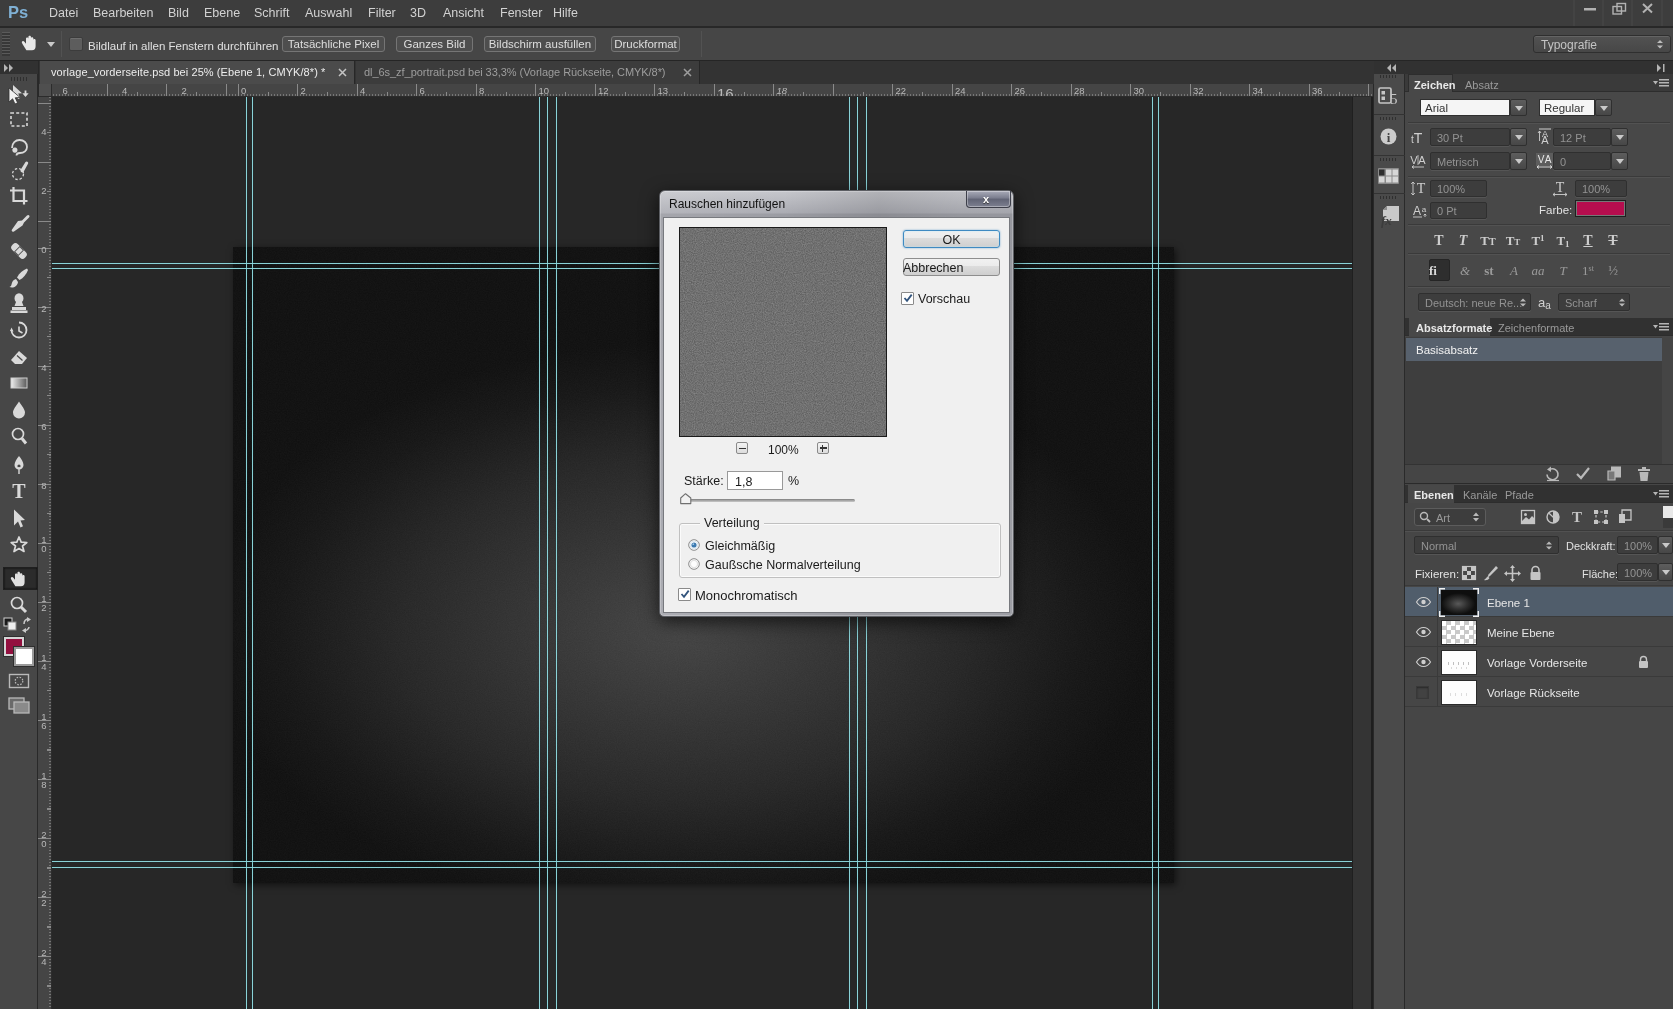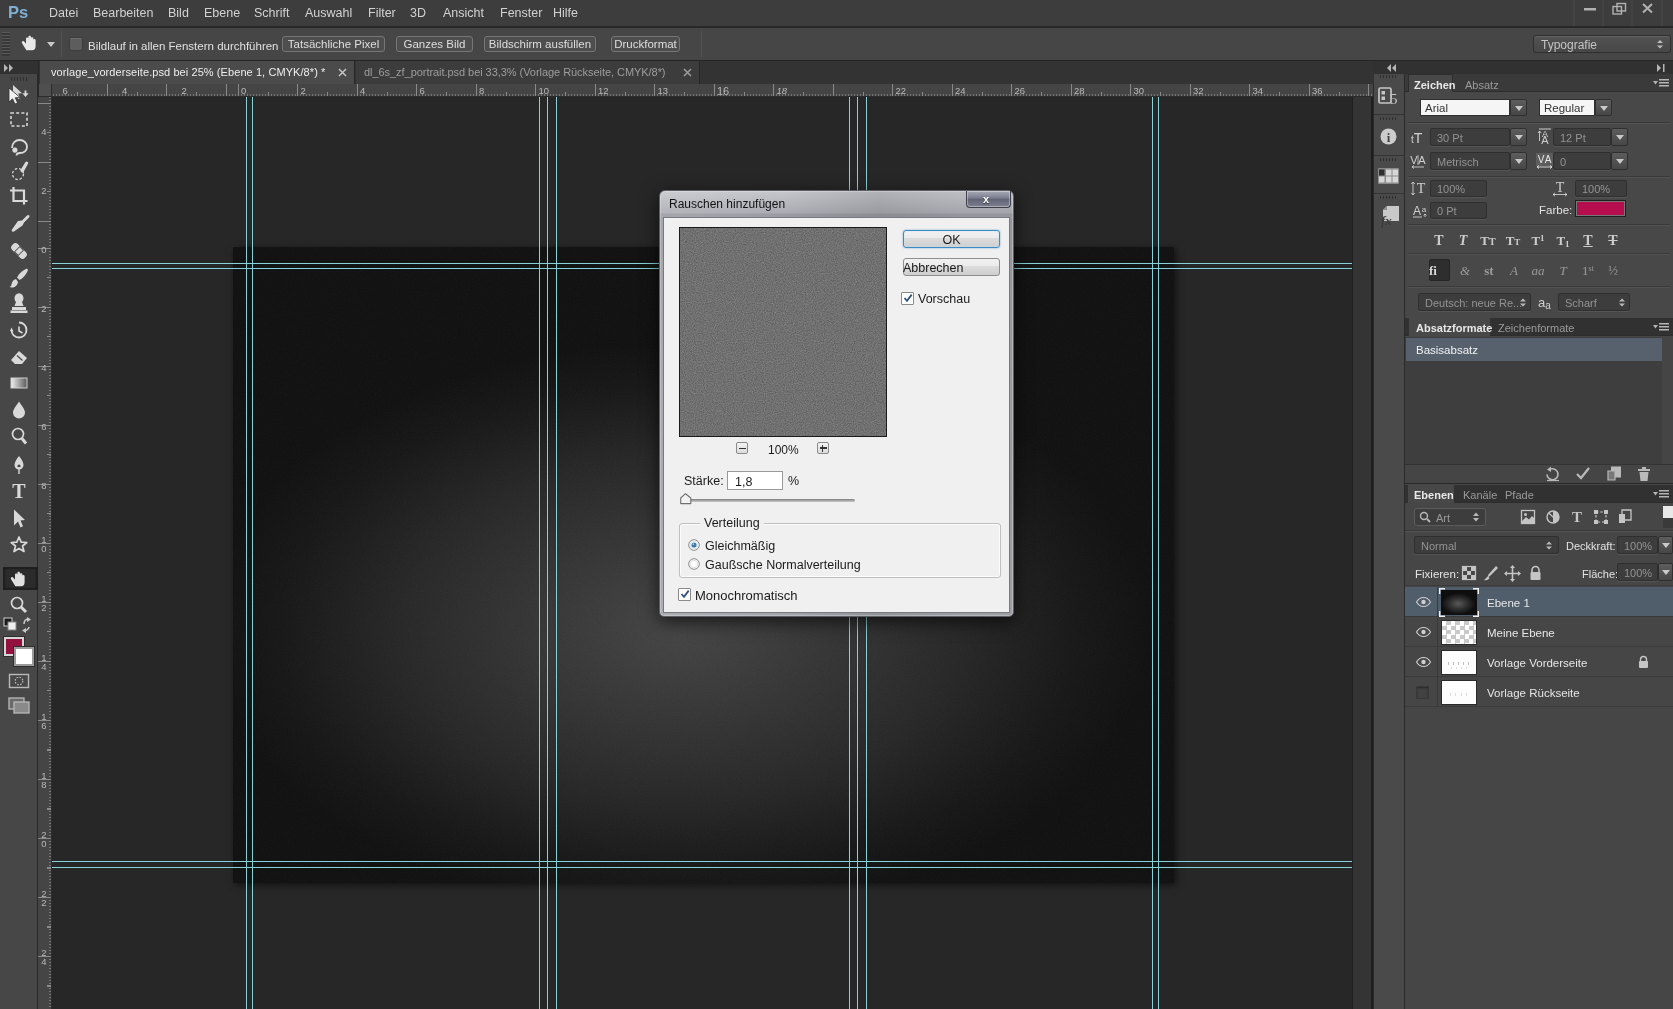--- a/index.html
+++ b/index.html
@@ -180,21 +180,21 @@
     <div class="tx" style="left:70px;top:1px;font-size:9.5px;color:#b9b9b9;">4</div>
     <div class="tx" style="left:129.5px;top:1px;font-size:9.5px;color:#b9b9b9;">2</div>
     <div class="tx" style="left:189px;top:1px;font-size:9.5px;color:#b9b9b9;">0</div>
     <div class="tx" style="left:248.5px;top:1px;font-size:9.5px;color:#b9b9b9;">2</div>
     <div class="tx" style="left:308px;top:1px;font-size:9.5px;color:#b9b9b9;">4</div>
     <div class="tx" style="left:367.5px;top:1px;font-size:9.5px;color:#b9b9b9;">6</div>
     <div class="tx" style="left:427px;top:1px;font-size:9.5px;color:#b9b9b9;">8</div>
     <div class="tx" style="left:486.5px;top:1px;font-size:9.5px;color:#b9b9b9;">10</div>
     <div class="tx" style="left:546px;top:1px;font-size:9.5px;color:#b9b9b9;">12</div>
     <div class="tx" style="left:605.5px;top:1px;font-size:9.5px;color:#b9b9b9;">13</div>
-    <div class="tx" style="left:665px;top:1px;font-size:11px;color:#b9b9b9;">16</div>
+    <div class="tx" style="left:665px;top:1px;font-size:15px;color:#b9b9b9;">16</div>
     <div class="tx" style="left:724.5px;top:1px;font-size:9.5px;color:#b9b9b9;font-style:italic;">18</div>
     <div class="tx" style="left:784px;top:1px;font-size:9.5px;color:#b9b9b9;margin-top:9px;">20</div>
     <div class="tx" style="left:843.5px;top:1px;font-size:9.5px;color:#b9b9b9;">22</div>
     <div class="tx" style="left:903px;top:1px;font-size:9.5px;color:#b9b9b9;">24</div>
     <div class="tx" style="left:962.5px;top:1px;font-size:9.5px;color:#b9b9b9;">26</div>
     <div class="tx" style="left:1022px;top:1px;font-size:9.5px;color:#b9b9b9;">28</div>
     <div class="tx" style="left:1081.5px;top:1px;font-size:9.5px;color:#b9b9b9;">30</div>
     <div class="tx" style="left:1141px;top:1px;font-size:9.5px;color:#b9b9b9;">32</div>
     <div class="tx" style="left:1200.5px;top:1px;font-size:9.5px;color:#b9b9b9;">34</div>
     <div class="tx" style="left:1260px;top:1px;font-size:9.5px;color:#b9b9b9;">36</div>

